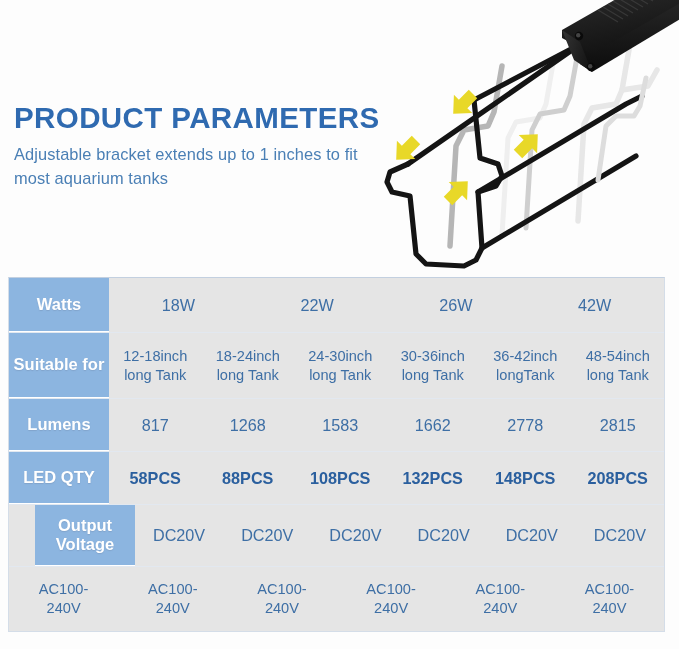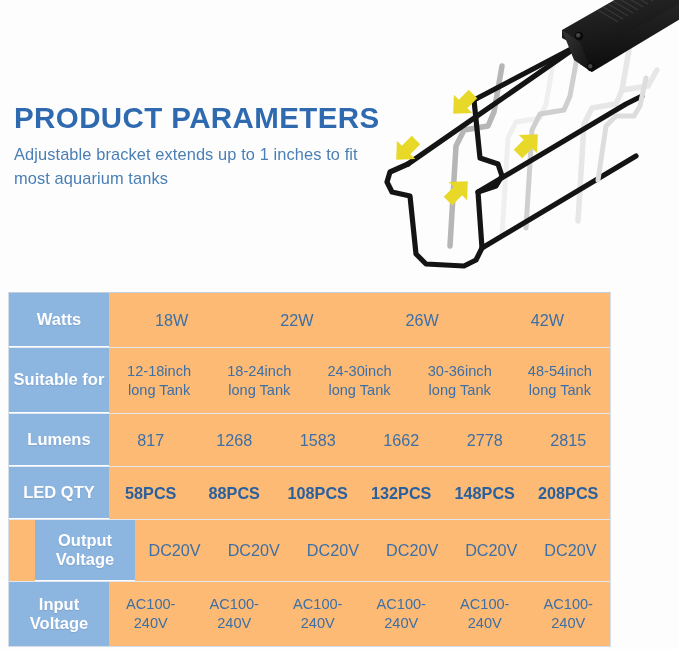--- a/index.html
+++ b/index.html
@@ -51,26 +51,26 @@
     top: -4px;
     width: 352px;
     height: 285px;
   }
   #product-photo svg { display: block; }
 
   
   #spec-table {
     position: absolute;
     left: 8px;
-    top: 292px;
-    width: 603px;
+    top: 277px;
+    width: 657px;
     border: 1px solid #d4dde8;
     border-top: 1px solid #c3d0e0;
     box-sizing: border-box;
-    background: #fdba74;
+    background: #e5e5e5;
   }
   .spec-row {
     display: flex;
     border-bottom: 1px solid #e2e8f0;
     box-sizing: border-box;
   }
   .spec-row:last-child { border-bottom: none; }
 
   .row-head {
     width: 100px;
@@ -259,20 +259,22 @@
 for</div>
     <div class="row-cells">
       <div class="cell">12-18inch
 long Tank</div>
       <div class="cell">18-24inch
 long Tank</div>
       <div class="cell">24-30inch
 long Tank</div>
       <div class="cell">30-36inch
 long Tank</div>
+      <div class="cell">36-42inch
+longTank</div>
       <div class="cell">48-54inch
 long Tank</div>
     </div>
   </div>
 
   <div class="spec-row r-lumens">
     <div class="row-head">Lumens</div>
     <div class="row-cells">
       <div class="cell">817</div>
       <div class="cell">1268</div>
@@ -302,22 +304,20 @@
       <div class="cell">DC20V</div>
       <div class="cell">DC20V</div>
       <div class="cell">DC20V</div>
       <div class="cell">DC20V</div>
       <div class="cell">DC20V</div>
       <div class="cell">DC20V</div>
     </div>
   </div>
 
   <div class="spec-row r-inv">
-    <div class="row-head">Input
-Voltage</div>
     <div class="row-cells">
       <div class="cell">AC100-
 240V</div>
       <div class="cell">AC100-
 240V</div>
       <div class="cell">AC100-
 240V</div>
       <div class="cell">AC100-
 240V</div>
       <div class="cell">AC100-

